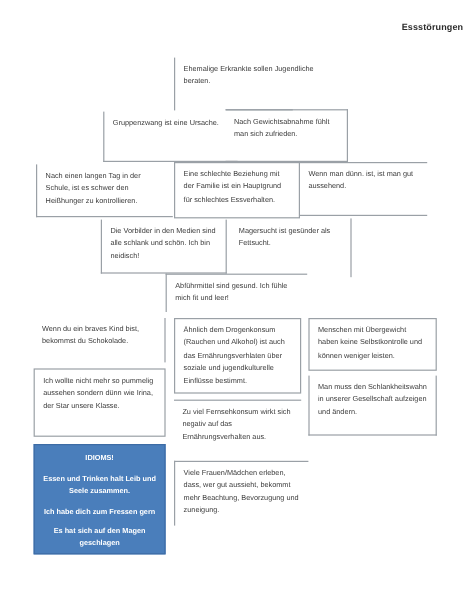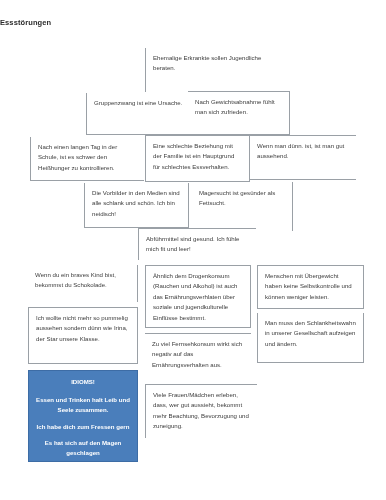--- a/index.html
+++ b/index.html
@@ -19,21 +19,21 @@
     position: relative;
     width: 386px;
     height: 500px;
     background: #ffffff;
   }
   .title {
     position: absolute;
     left: 0;
     top: 18px;
     width: 386px;
-    text-align: left;
+    text-align: right;
     font-size: 7.5px;
     font-weight: bold;
     color: #2b2b2b;
     letter-spacing: 0.1px;
   }
   .tbox {
     position: absolute;
     box-sizing: border-box;
     font-size: 6.1px;
     line-height: 1.72;

